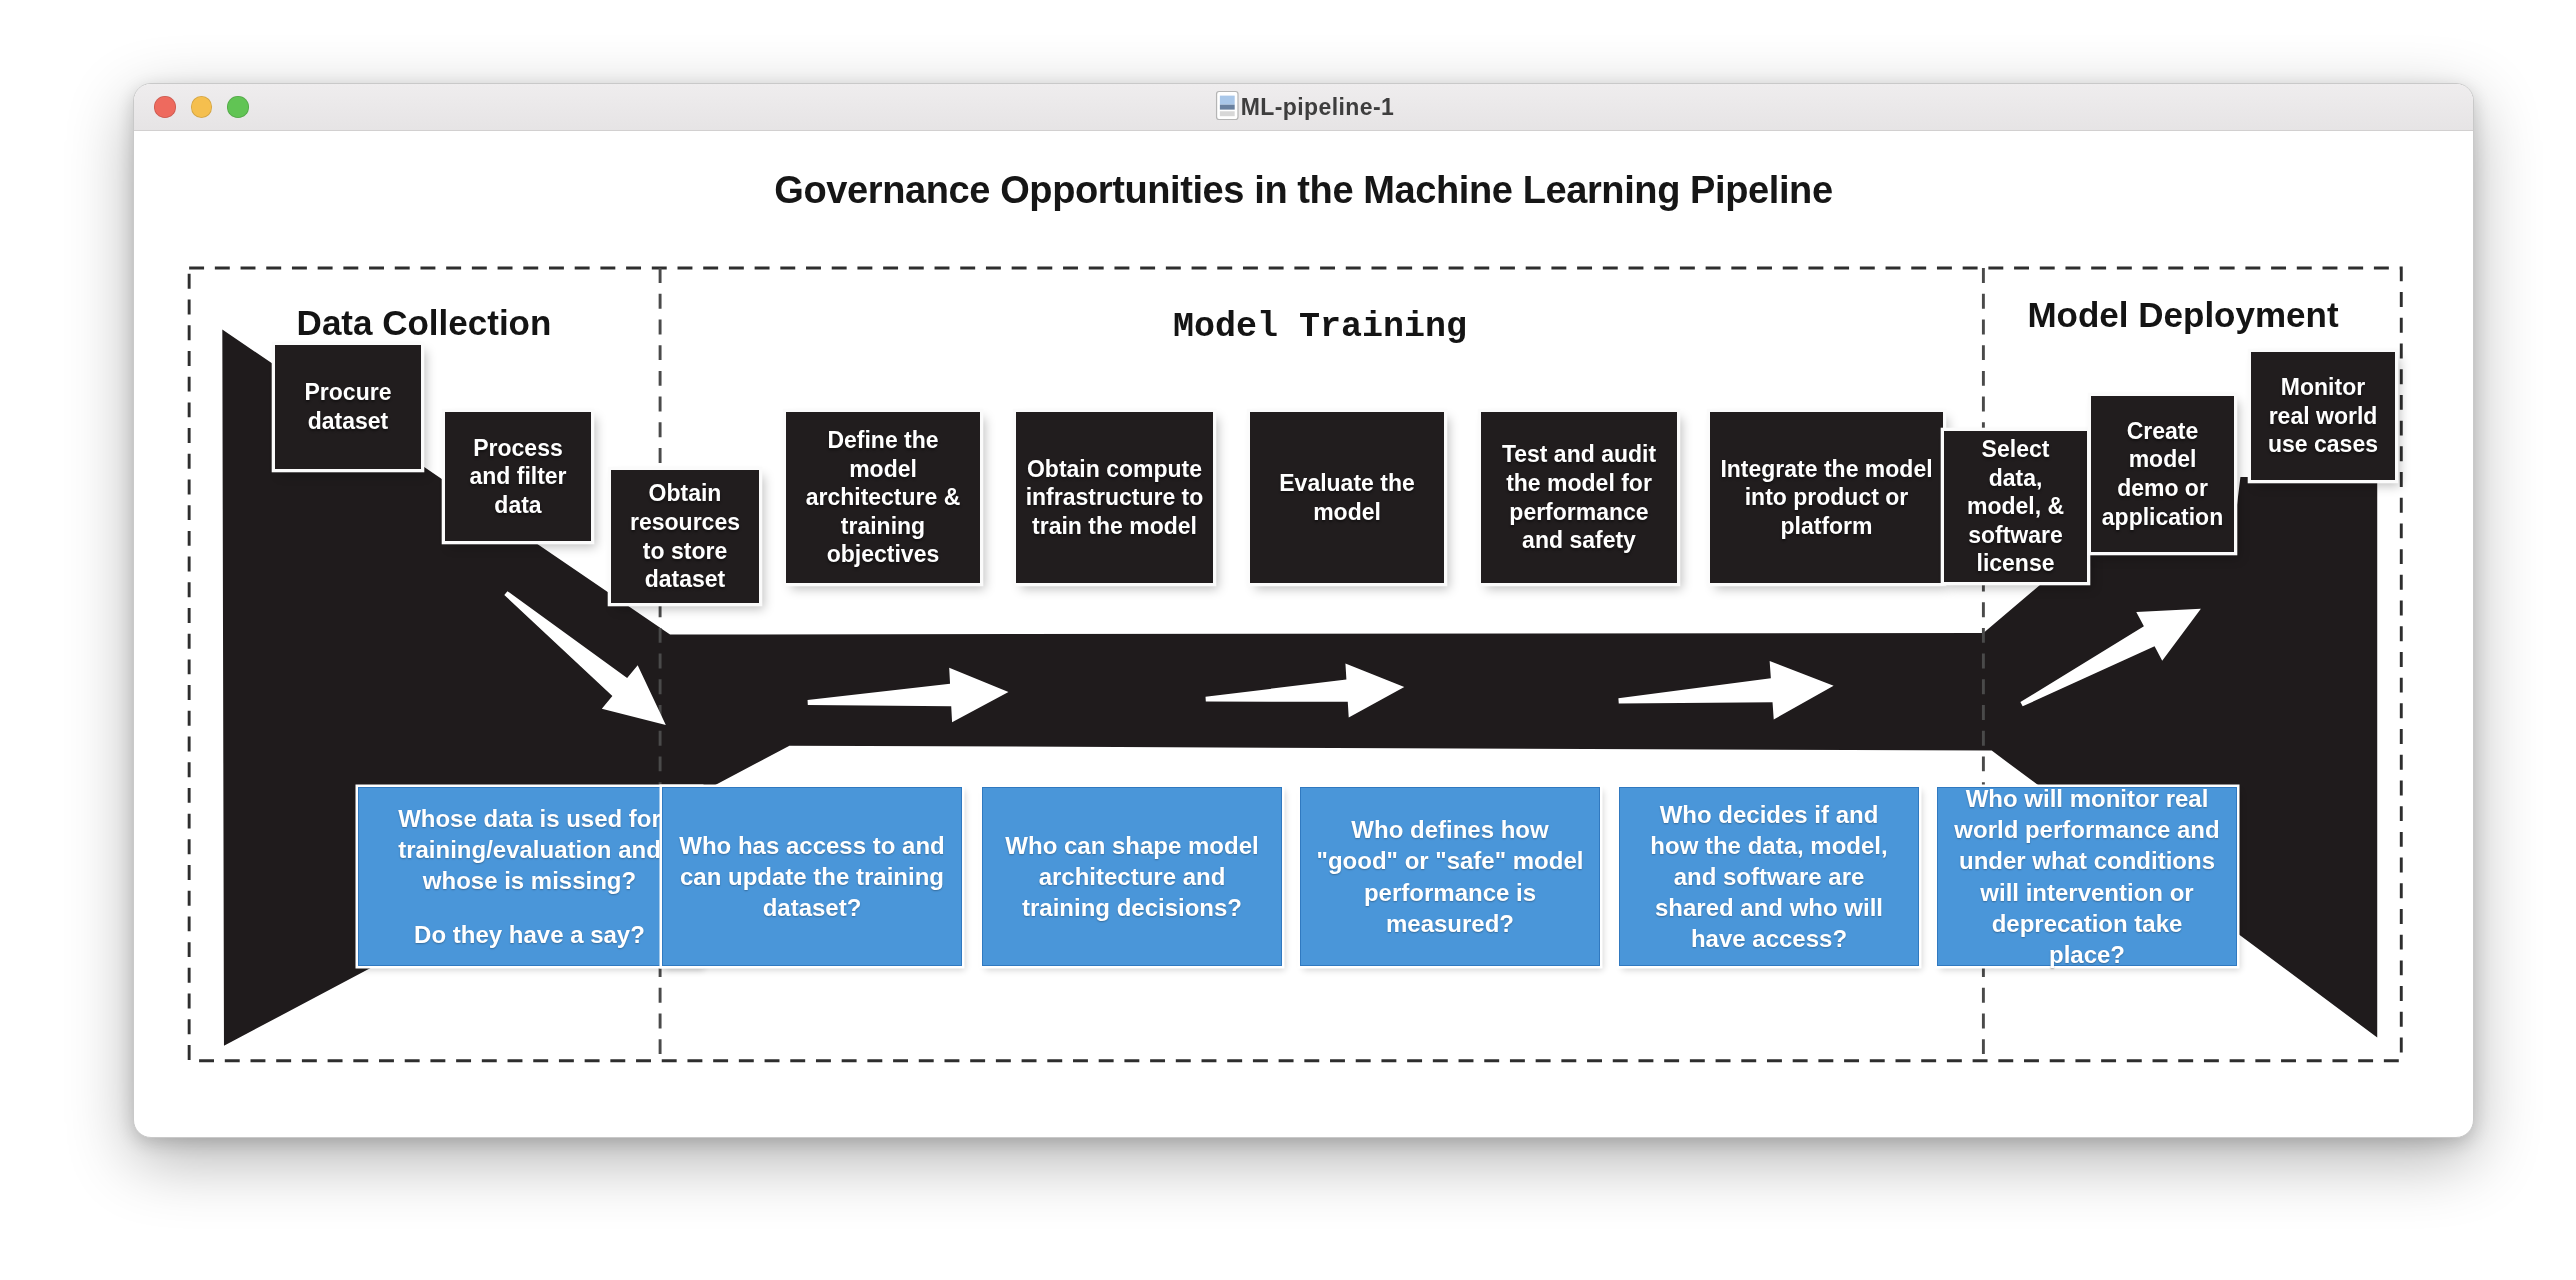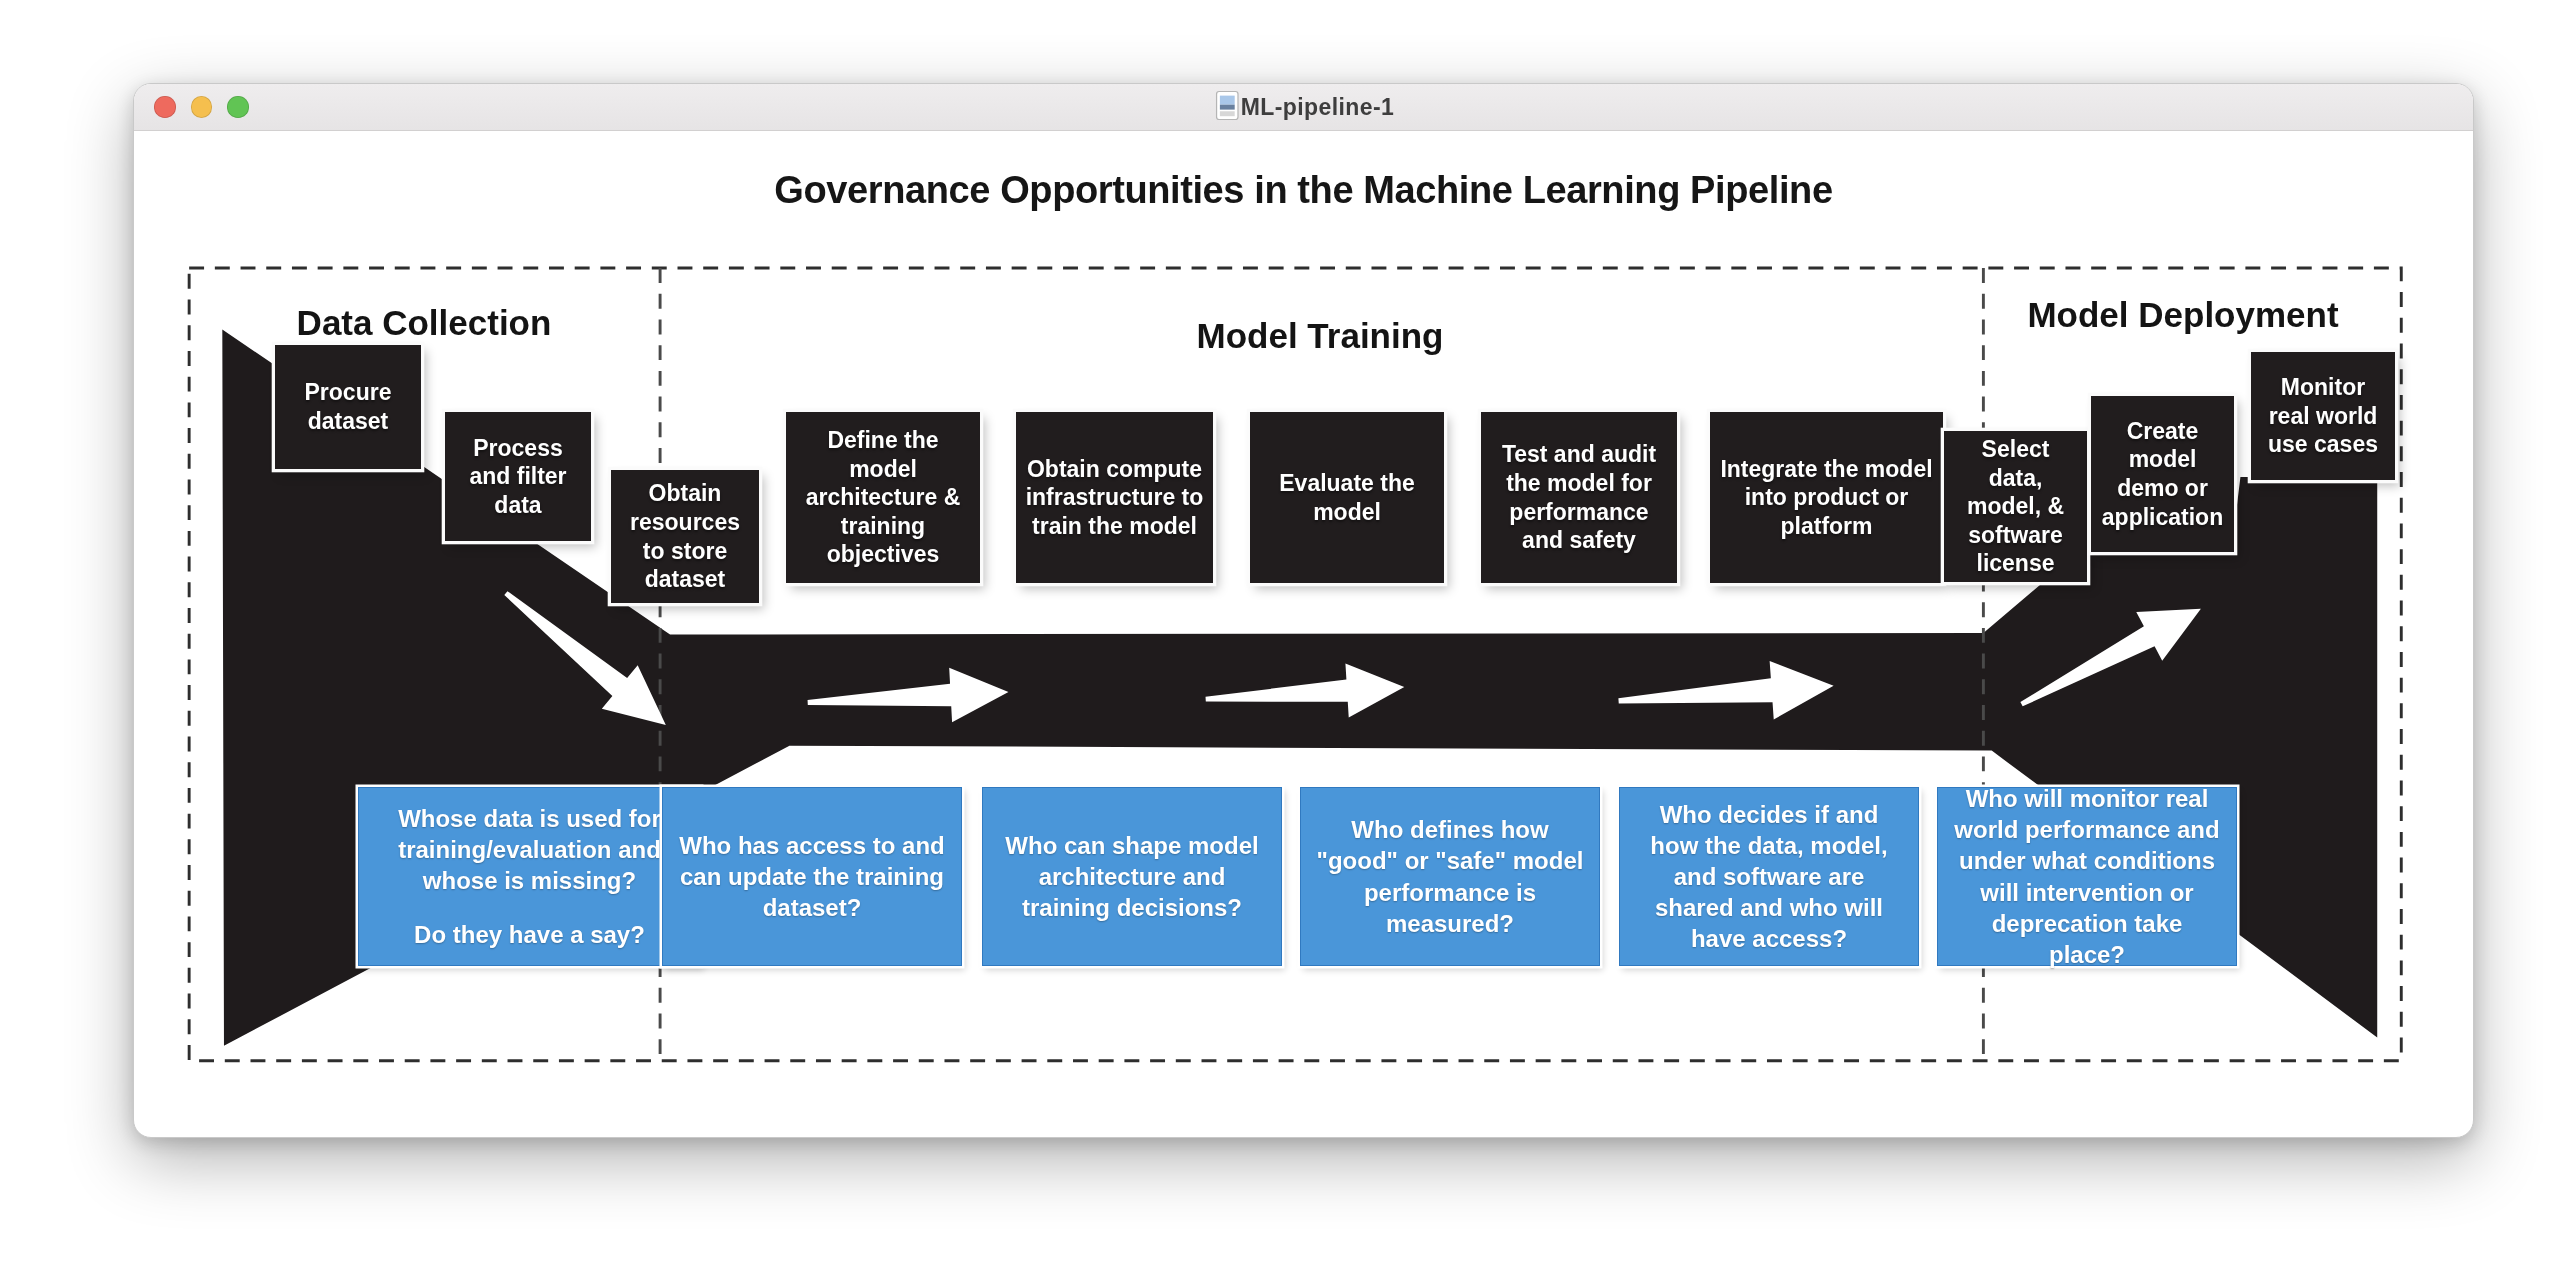--- a/index.html
+++ b/index.html
@@ -91,21 +91,21 @@
           <rect x="8" y="27" width="18" height="6" fill="#d7d7d7"></rect>
         </svg>
       </span>
       <span class="wintitle">ML-pipeline-1</span>
     </div>
   </div>
 
   <div class="diagram-title">Governance Opportunities in the Machine Learning Pipeline</div>
 
   <div class="section-label" style="left:290px;top:239px;">Data Collection</div>
-  <div class="section-label" style="left:1186px;top:252px;">Model Training</div>
+  <div class="section-label" style="left:1186px;top:243px;font-family:Liberation Mono, monospace;">Model Training</div>
   <div class="section-label" style="left:2049px;top:231px;">Model Deployment</div>
 
   <div class="step" style="left:311px;top:328px;width:146px;height:129px;">Process and filter data</div>
   <div class="step" style="left:141px;top:261px;width:146px;height:124px;">Procure dataset</div>
   <div class="step" style="left:477px;top:386px;width:148px;height:133px;">Obtain resources to store dataset</div>
   <div class="step" style="left:652px;top:328px;width:194px;height:171px;">Define the model architecture &amp; training objectives</div>
   <div class="step" style="left:882px;top:328px;width:197px;height:171px;">Obtain compute infrastructure to train the model</div>
   <div class="step" style="left:1347px;top:328px;width:196px;height:171px;">Test and audit the model for performance and safety</div>
   <div class="step" style="left:1116px;top:328px;width:194px;height:171px;">Evaluate the model</div>
   <div class="step" style="left:1576px;top:328px;width:233px;height:171px;">Integrate the model into product or platform</div>

